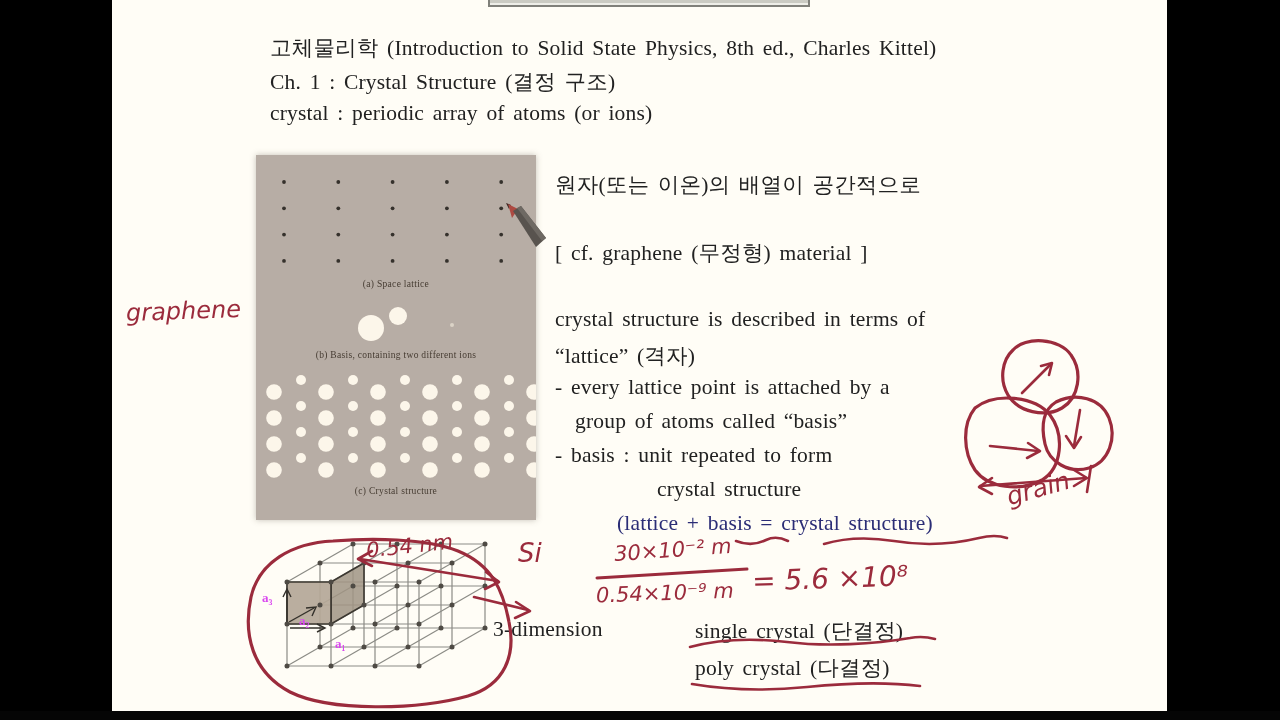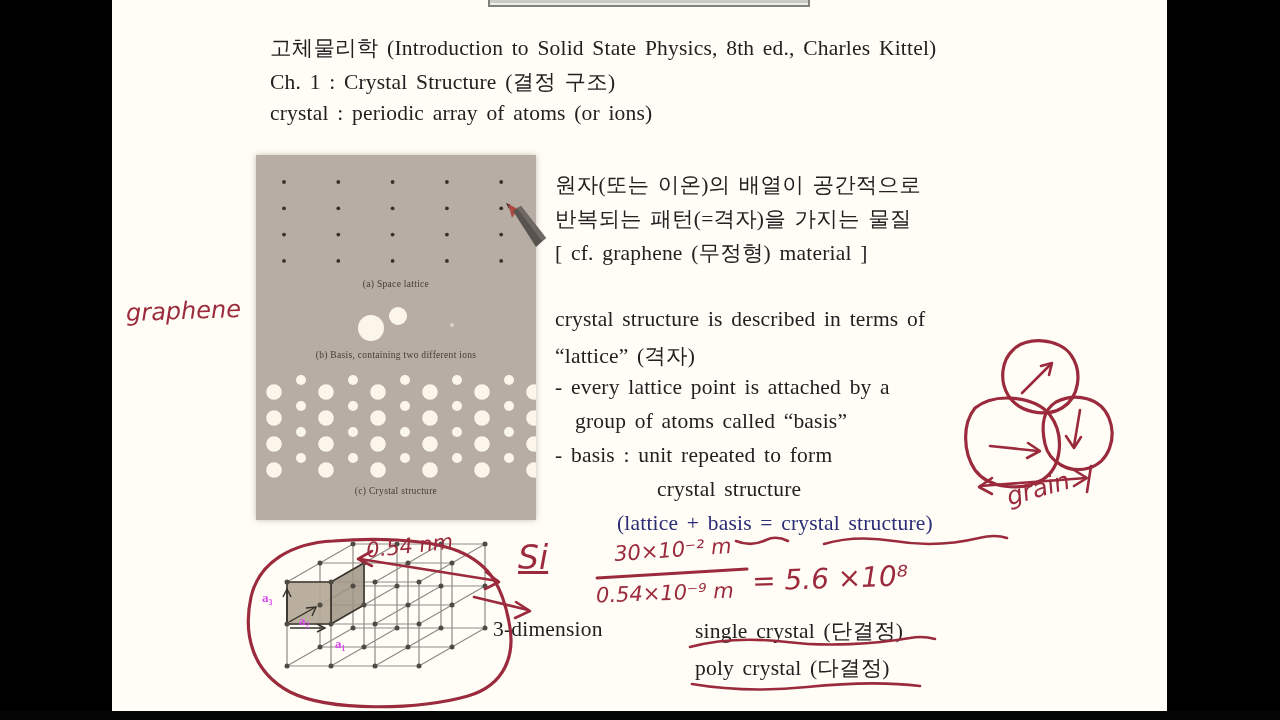--- a/index.html
+++ b/index.html
@@ -25,21 +25,21 @@
             overflow:hidden; }
   .fig-label { fill:#453b31; font-size:9.5px; letter-spacing:.3px;
                font-family:"Liberation Serif",serif; }
 
   
   .hand { position:absolute; color:var(--ink,#9b2b3c); font-family:"DejaVu Sans",sans-serif;
           font-style:italic; white-space:nowrap; }
   #hw-graphene { left:126px; top:297px; font-size:24px; transform:rotate(-2deg); }
   #hw-grain    { left:1006px; top:474px; font-size:25px; transform:rotate(-16deg); }
   #hw-cellsize { left:366px; top:534px; font-size:21px; transform:rotate(-6deg); }
-  #hw-si       { left:518px; top:538px; font-size:33px;text-decoration:underline; }
+  #hw-si       { left:518px; top:538px; font-size:26px; }
   #hw-num      { left:614px; top:538px; font-size:21px; transform:rotate(-4deg); }
   #hw-den      { left:596px; top:581px; font-size:21px; transform:rotate(-2deg); }
   #hw-res      { left:752px; top:562px; font-size:28px; transform:rotate(-2deg); }
 
   #ink-overlay { position:absolute; left:0; top:0; width:1280px; height:720px; pointer-events:none; }
   .ink  { stroke:var(--ink,#9b2b3c); fill:none; stroke-width:2.6; stroke-linecap:round; stroke-linejoin:round; }
   .ink-thick { stroke-width:3.2; }
 
   
   #cube-svg { position:absolute; left:240px; top:520px; width:300px; height:200px; }
@@ -50,21 +50,20 @@
 <body>
 
 <div id="stage">
   <div id="canvas">
 
     <div class="typed" style="left:158px; top:33px;">고체물리학 (Introduction to Solid State Physics, 8th ed., Charles Kittel)</div>
     <div class="typed" style="left:158px; top:67px;">Ch. 1 : Crystal Structure (결정 구조)</div>
     <div class="typed" style="left:158px; top:101px;">crystal : periodic array of atoms (or ions)</div>
 
     <div class="typed" style="left:443px; top:170px;">원자(또는 이온)의 배열이 공간적으로</div>
-    <div class="typed" style="left:443px; top:204px;">반복되는 패턴(=격자)을 가지는 물질</div>
     <div class="typed" style="left:443px; top:238px;">[ cf. graphene (무정형) material ]</div>
 
     <div class="typed" style="left:443px; top:307px;">crystal structure is described in terms of</div>
     <div class="typed" style="left:443px; top:341px;">“lattice” (격자)</div>
     <div class="typed" style="left:443px; top:375px;">- every lattice point is attached by a</div>
     <div class="typed" style="left:443px; top:443px;">- basis : unit repeated to form</div>
     <div class="typed" style="left:463px; top:409px;">group of atoms called “basis”</div>
     <div class="typed" style="left:545px; top:477px;">crystal structure</div>
     <div class="typed navy" style="left:505px; top:511px;">(lattice + basis = crystal structure)</div>
 

